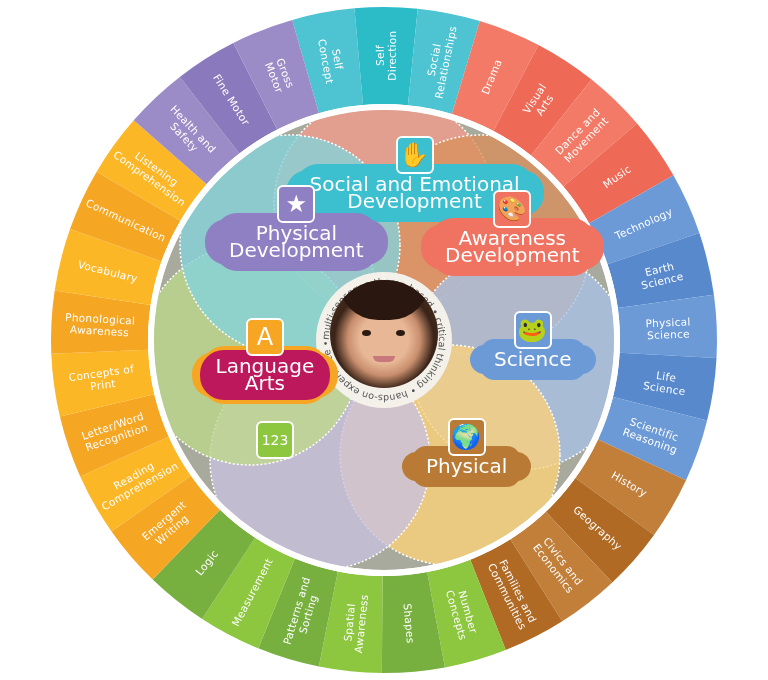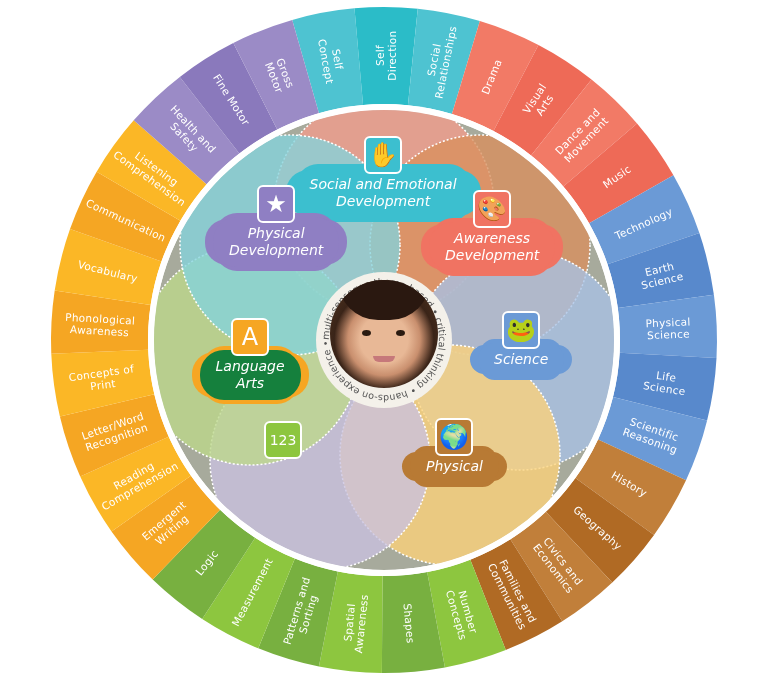--- a/index.html
+++ b/index.html
@@ -5,22 +5,22 @@
   html, body { margin: 0; padding: 0; background: #ffffff; }
   body { width: 768px; height: 680px; position: relative; overflow: hidden;
          font-family: "DejaVu Sans", "Liberation Sans", sans-serif; }
   #wheel { position: absolute; left: 0; top: 0; width: 768px; height: 680px; }
   .seg-label { fill: #ffffff; font-size: 10.5px; letter-spacing: 0.3px; }
   .domain-badge { position: absolute; display: flex; flex-direction: column; align-items: center; }
   .icon-box { width: 38px; height: 38px; border: 2.5px solid #fff; border-radius: 6px;
               display: flex; align-items: center; justify-content: center; color: #fff;
               font-size: 24px; line-height: 1; box-sizing: border-box; position: relative; z-index: 2; }
   .cloud { position: relative; margin-top: -6px; padding: 8px 16px; color: #fff; text-align: center;
-           font-size: 14px; line-height: 17px; border-radius: 24px; z-index: 1;
-           box-shadow: -10px 0 0 -2px var(--c), 10px 0 0 -2px var(--c), 0 -6px 0 -2px var(--c), 0 6px 0 -2px var(--c); font-style: italic; }
+           font-size: 20px; line-height: 17px; border-radius: 24px; z-index: 1;
+           box-shadow: -10px 0 0 -2px var(--c), 10px 0 0 -2px var(--c), 0 -6px 0 -2px var(--c), 0 6px 0 -2px var(--c); }
   .center-photo { position: absolute; left: 330px; top: 280px; width: 108px; height: 108px; border-radius: 50%;
                   background: radial-gradient(circle at 50% 55%, #e8b896 0 30%, #c98f6e 45%, #3a2418 62%, #5a3a22 100%);
                   overflow: hidden; }
   .face-eye { position: absolute; width: 9px; height: 6px; background: #2a1a10; border-radius: 50%; top: 50px; }
   .face-mouth { position: absolute; width: 22px; height: 6px; background: #c6787a; border-radius: 0 0 12px 12px; top: 76px; left: 43px; }
   .face-bangs { position: absolute; left: 8px; top: 0; width: 92px; height: 40px; background: #2a1810; border-radius: 0 0 40px 40px; }
 </style>
 </head>
 <body>
 
@@ -140,32 +140,32 @@
     </div>
     <div class="domain-badge" style="left: 429px; top: 190px;">
       <div class="icon-box" style="background: rgb(240, 115, 98);">🎨</div>
       <div class="cloud" style="background: rgb(240, 115, 98); --c: #f07362;">
         <div>Awareness</div>
         <div>Development</div>
       </div>
     </div>
     <div class="domain-badge" style="left: 199.5px; top: 318px;">
       <div class="icon-box" style="background: rgb(246, 166, 35);">A</div>
-      <div class="cloud" style="background: #15803d; --c: #f6a623;">
+      <div class="cloud" style="background: #be185d; --c: #f6a623;">
         <div>Language</div>
         <div>Arts</div>
       </div>
     </div>
     <div class="domain-badge" style="left: 478px; top: 311px;">
       <div class="icon-box" style="background: rgb(107, 154, 214);">🐸</div>
       <div class="cloud" style="background: rgb(107, 154, 214); --c: #6b9ad6;">
         <div>Science</div>
       </div>
     </div>
-    <div class="domain-badge" style="left: 264px; top: 421px;">
+    <div class="domain-badge" style="left: 256px; top: 421px;">
       <div class="icon-box" style="background: rgb(141, 198, 63); font-size: 14px; font-family: &quot;DejaVu Sans&quot;, sans-serif;">123</div>
     </div>
     <div class="domain-badge" style="left: 410px; top: 418px;">
       <div class="icon-box" style="background: rgb(184, 122, 52);">🌍</div>
       <div class="cloud" style="background: rgb(184, 122, 52); --c: #b87a34;">
         <div>Physical</div>
       </div>
     </div>
   </div>
 

